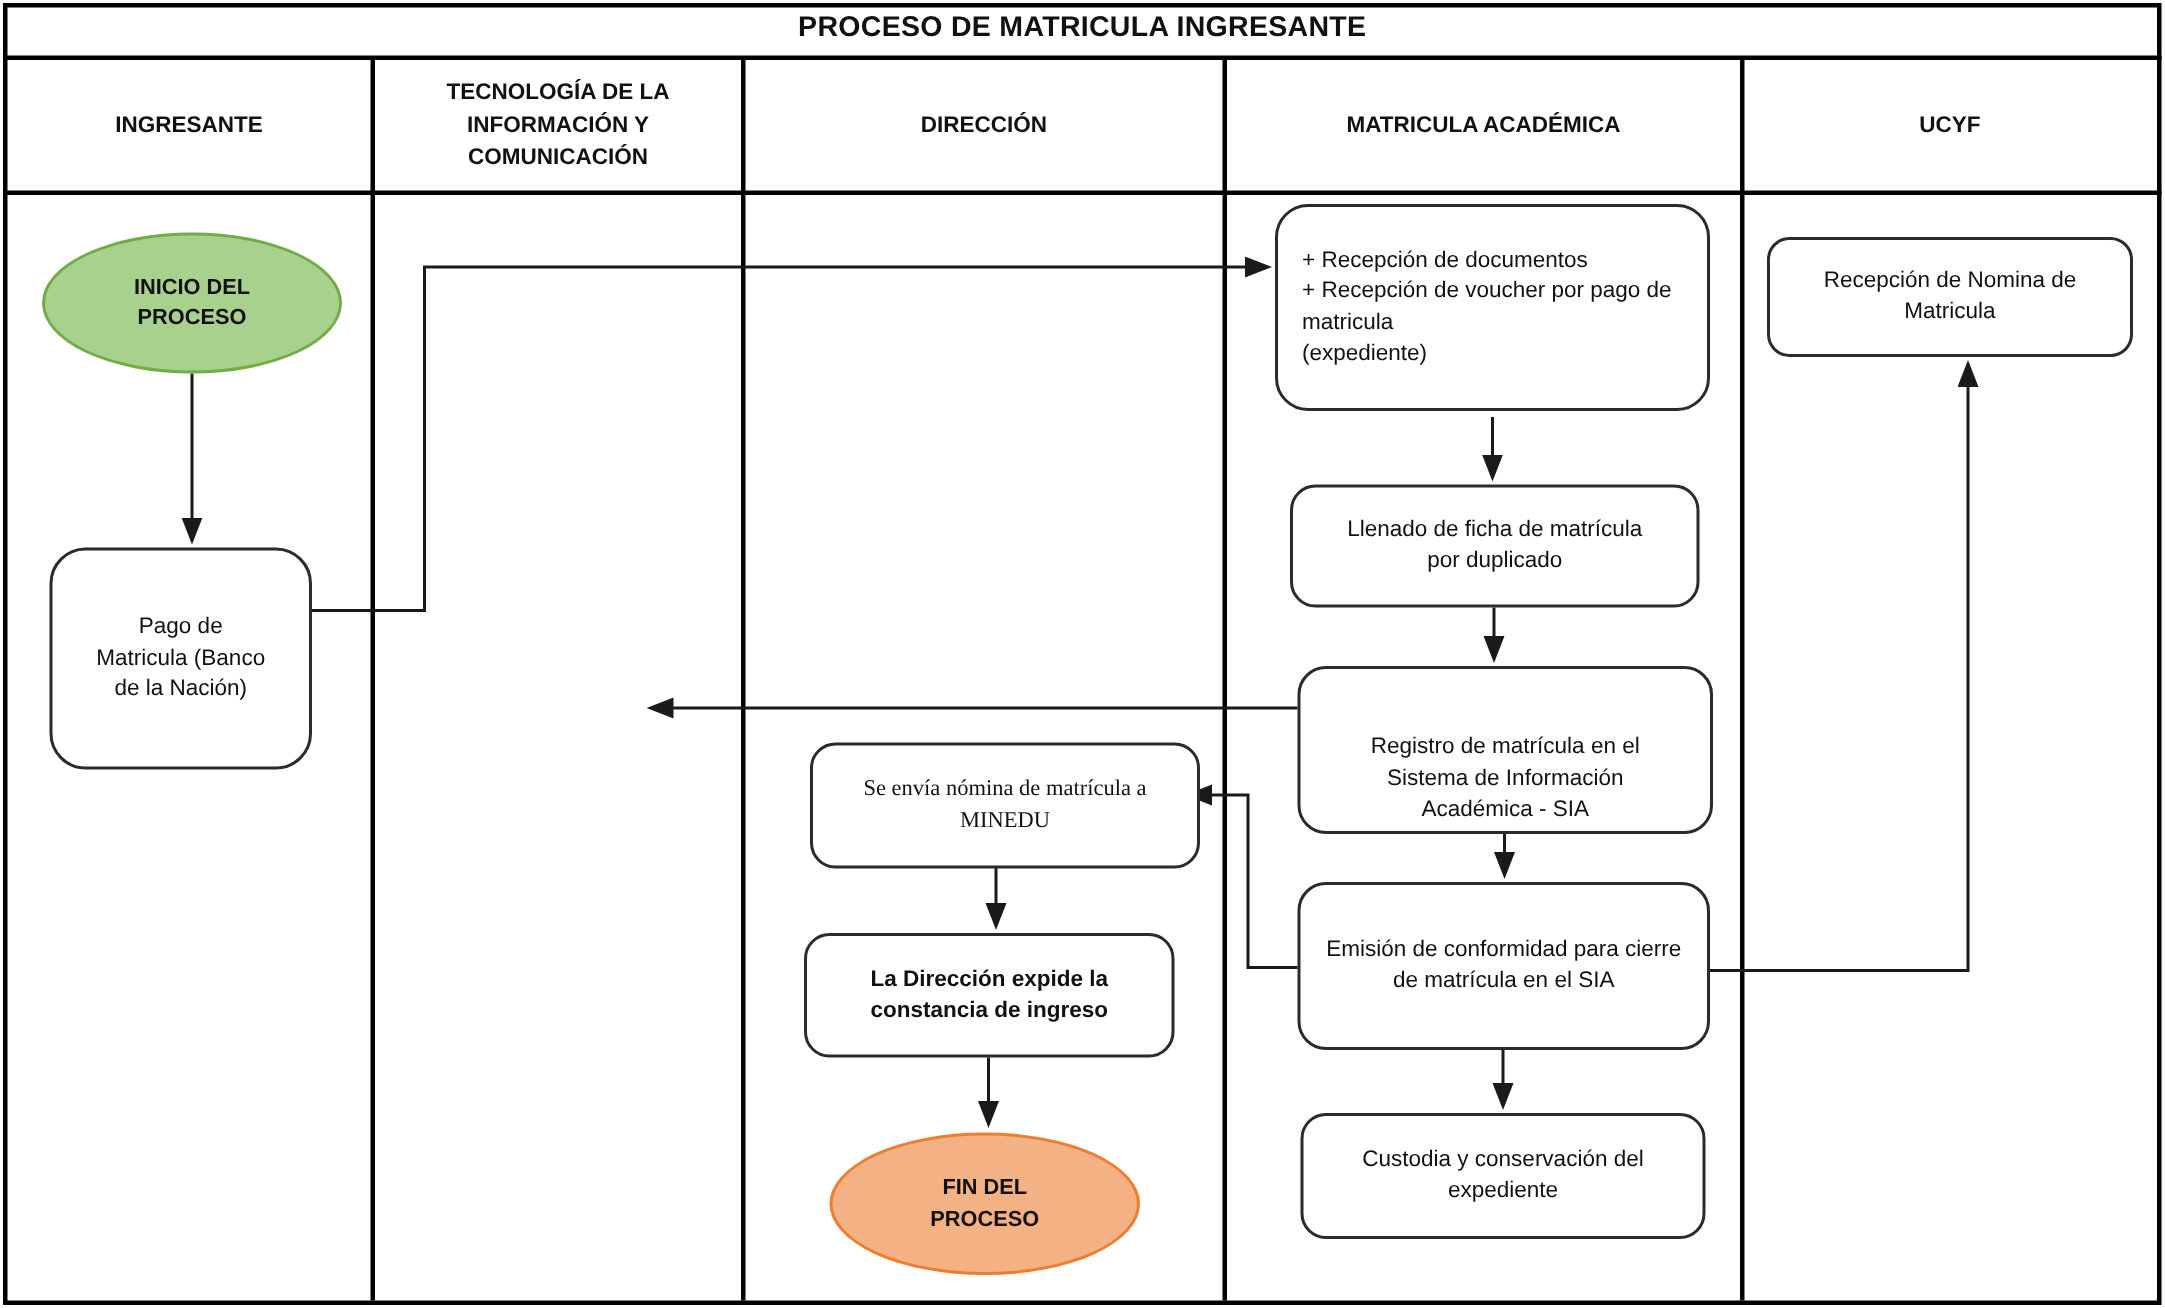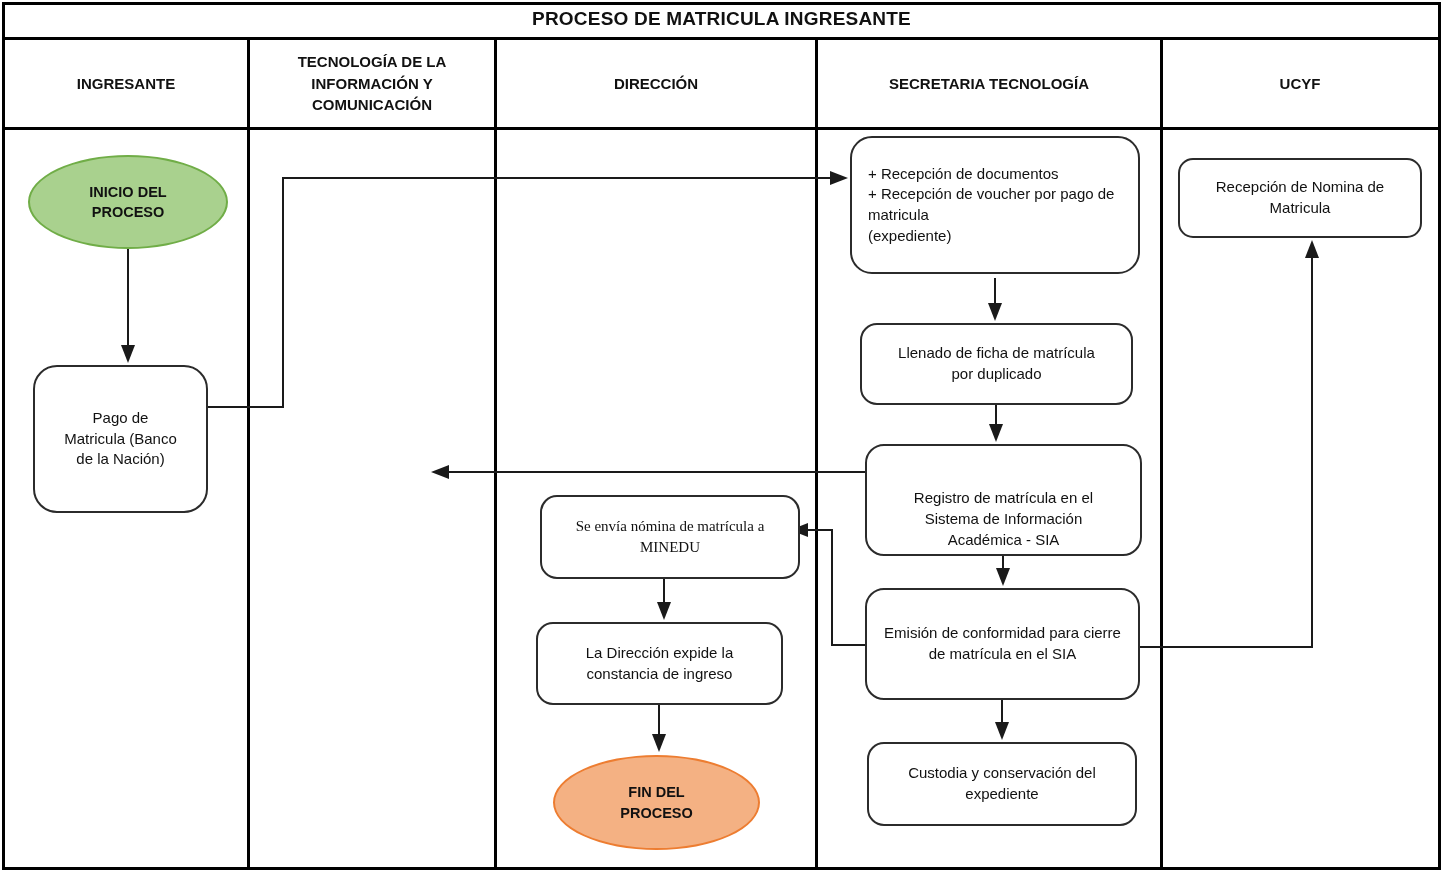--- a/index.html
+++ b/index.html
@@ -45,21 +45,21 @@
   <div class="header-cell" style="left:5px;width:242px;">
       <span>INGRESANTE</span>
     </div>
   <div class="header-cell" style="left:250px;width:244px;">
       <span style="display:inline-block;max-width:190px;">TECNOLOGÍA DE LA INFORMACIÓN Y COMUNICACIÓN</span>
     </div>
   <div class="header-cell" style="left:497px;width:318px;">
       <span>DIRECCIÓN</span>
     </div>
   <div class="header-cell" style="left:818px;width:342px;">
-      <span>SECRETARIA TECNOLOGÍA</span>
+      <span>MATRICULA ACADÉMICA</span>
     </div>
   <div class="header-cell" style="left:1163px;width:274px;">
       <span>UCYF</span>
     </div>
 
   <div class="vline" style="left:247px;top:40px;height:827px;"></div>
   <div class="vline" style="left:494px;top:40px;height:827px;"></div>
   <div class="vline" style="left:815px;top:40px;height:827px;"></div>
   <div class="vline" style="left:1160px;top:40px;height:827px;"></div>
 
@@ -91,21 +91,21 @@
   <div class="node" style="left:33px;top:365px;width:175px;height:148px;border-radius:24px;">
     <span class="lbl" style="max-width:120px;">Pago de Matricula (Banco de la Nación)</span>
   </div>
 
 
   <div class="node" style="left:540px;top:495px;width:260px;height:84px;font-family:Liberation Serif, serif;">
     <span class="lbl" style="max-width:200px;">Se envía nómina de matrícula a MINEDU</span>
   </div>
 
   <div class="node" style="left:536px;top:622px;width:247px;height:83px;">
-    <span class="lbl" style="max-width:215px;">La Dirección expide la constancia de ingreso</span>
+    <span class="lbl" style="max-width:215px;font-weight:bold;">La Dirección expide la constancia de ingreso</span>
   </div>
 
   <div class="node ellipse" style="left: 553px; top: 755px; width: 207px; height: 95px; background-color: rgb(244, 177, 131); border-color: rgb(237, 125, 49);">
     <span class="lbl" style="max-width:95px;">FIN DEL PROCESO</span>
   </div>
 
   <div class="node left-text" style="left:850px;top:136px;width:290px;height:138px;border-radius:22px;">
     <span class="lbl">+ Recepción de documentos
 + Recepción de voucher por pago de matricula
 (expediente)</span>

